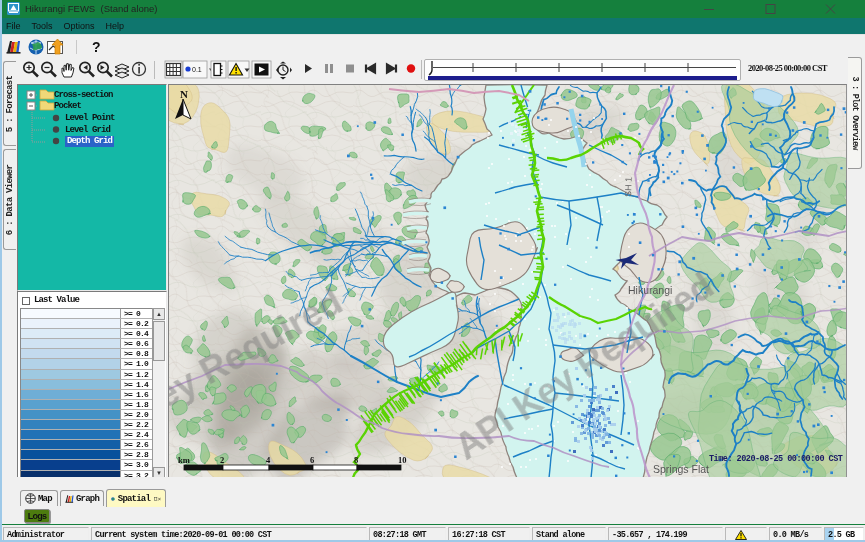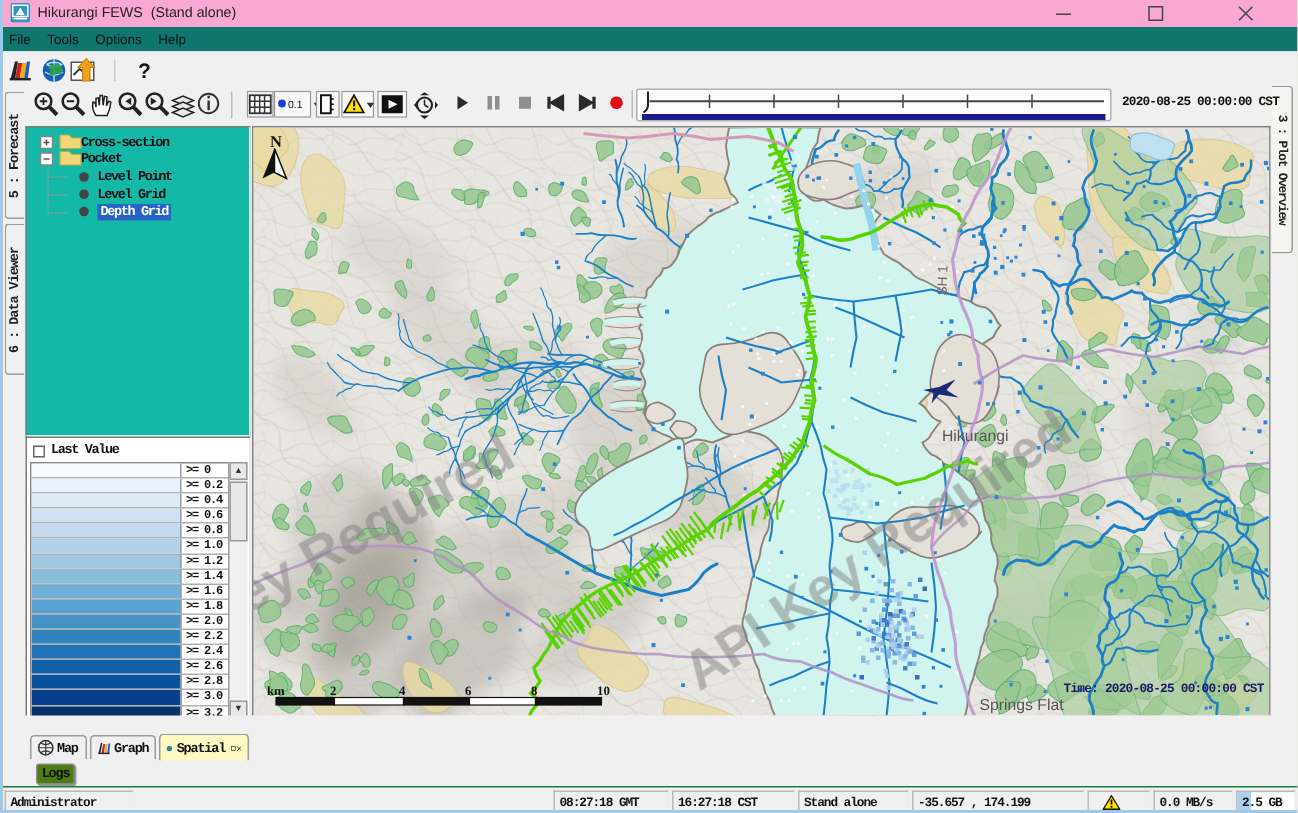--- a/index.html
+++ b/index.html
@@ -1,17 +1,17 @@
 <!DOCTYPE html>
 <html><head><meta charset="utf-8"><style>
 *{margin:0;padding:0;box-sizing:border-box}
 html,body{width:865px;height:542px;overflow:hidden}
 body{font-family:"Liberation Sans", sans-serif;position:relative;background:#f0f0f0}
 .abs{position:absolute}
-.titlebar{left:0;top:0;width:865px;height:18px;background:#f9a8d4}
+.titlebar{left:0;top:0;width:865px;height:18px;background:#15803d}
 .menubar{left:2px;top:18px;width:863px;height:16px;background:#0f766e;font-size:9px;color:#111;display:flex;align-items:center}
 .menubar span{margin:0 5.5px}
 .toolbar{left:2px;top:34px;width:863px;height:23px;background:#f0f0f0;border-top:1px solid #e5e5e5}
 .ltabs{left:2px;top:57px;width:14px;height:431px;background:#f0f0f0}
 .vtab{position:absolute;background:#f0f0f0;border:1px solid #9a9a9a;border-right:none;border-radius:3px 0 0 3px;font-family:"Liberation Mono", monospace;font-weight:bold;font-size:9px;letter-spacing:-0.7px;color:#222;display:flex;align-items:center;justify-content:center}
 .vtabL{left:3px;width:13px}
 .vtabL span{transform:rotate(-90deg);white-space:nowrap}
 .vtabR{left:848px;width:14px;border:1px solid #9a9a9a;border-left:none;border-radius:0 3px 3px 0;position:absolute;background:#f5f5f2;font-family:"Liberation Mono", monospace;font-weight:bold;font-size:8.5px;letter-spacing:-0.8px;color:#222;display:flex;align-items:center;justify-content:center}
 .vtabR span{transform:rotate(90deg);white-space:nowrap}
 .treebox{left:17px;top:84px;width:150px;height:207px;background:#14b8a6;border:1px solid #7a7a7a;border-right-color:#e8e8e8;border-bottom-color:#e8e8e8}
@@ -22,24 +22,24 @@
 .cbx{width:8px;height:8px;border:1px solid #666;background:#fff;margin-right:4px}
 .lgtable{position:absolute;left:2px;top:16px;width:133px;height:172px;border:1px solid #888;overflow:hidden;background:#fff}
 .lgrow{height:10.1px;border-bottom:1px solid #b0b0b0;display:flex}
 .sw{width:100px;height:100%;border-right:1px solid #9a9a9a}
 .lv{font-family:"Liberation Mono", monospace;font-weight:bold;font-size:8px;letter-spacing:-0.8px;color:#111;padding-left:3px;line-height:10px}
 .sbar{position:absolute;right:1px;top:16px;width:13px;height:172px;background:#f0f0f0;border-left:1px solid #999}
 .sbtn{position:absolute;left:0;width:12px;height:12px;background:#e8e8e8;border:1px solid #999;font-size:6px;text-align:center;line-height:10px;color:#333}
 .maptool{left:16px;top:57px;width:832px;height:27px;background:#f0f0f0}
 .mapbox{left:168px;top:84px;width:679px;height:393px;border-top:1px solid #808080;border-left:1px solid #808080;border-right:1px solid #909090;overflow:hidden;background:#e8e6e1}
 .slider{left:424px;top:59px;width:317px;height:22px;border:1px solid #b0b0b0;background:#fdfdfd;border-radius:2px}
-.tdate{left:748px;top:63px;font-family:Liberation Mono, monospace;font-weight:bold;font-size:8.5px;letter-spacing:-0.55px;color:#111;white-space:nowrap}
+.tdate{left:748px;top:63px;font-family:Liberation Serif, serif;font-weight:bold;font-size:8.5px;letter-spacing:-0.55px;color:#111;white-space:nowrap}
 .btabs{left:16px;top:477px;width:832px;height:31px;background:#f0f0f0}
 .btab{position:absolute;top:490px;height:16px;background:#f0f0f0;border:1px solid #9a9a9a;border-bottom:none;border-radius:3px 3px 0 0;font-family:"Liberation Mono", monospace;font-weight:bold;font-size:9px;letter-spacing:-0.8px;color:#111;display:flex;align-items:center;padding:0 4px}
-.logsbtn{left:24px;top:509px;width:26px;height:14px;background:#4d7c0f;border:1px solid #888;border-radius:2px;box-shadow:1px 1px 0 #999;font-family:Liberation Mono, monospace;font-weight:bold;font-size:9px;letter-spacing:-0.8px;color:#111;text-align:center;line-height:12px}
+.logsbtn{left:24px;top:509px;width:26px;height:14px;background:#4d7c0f;border:1px solid #888;border-radius:2px;box-shadow:1px 1px 0 #999;font-family:Liberation Sans, sans-serif;font-weight:bold;font-size:9px;letter-spacing:-0.8px;color:#111;text-align:center;line-height:12px}
 .statusbar{left:0px;top:524px;width:865px;height:18px;background:#f0f0f0;border-top:1px solid #15803d}
 .scell{position:absolute;top:2px;height:14px;border:1px solid #b9b9b9;border-right-color:#eee;border-bottom-color:#eee;font-family:"Liberation Mono", monospace;font-weight:bold;font-size:8.5px;letter-spacing:-0.7px;color:#111;padding:2px 3px 0 3px;white-space:nowrap;overflow:hidden}
 .wbL{left:0;top:0;width:2px;height:542px;background:#9ec9e8}
 .wbB{left:0;top:540px;width:865px;height:2px;background:#9ec9e8}
 </style></head>
 <body>
 <div class="abs titlebar">
  <svg class="abs" style="left:7px;top:2px" width="13" height="13" viewBox="0 0 13 13">
   <rect width="13" height="13" rx="1.5" fill="#2e93c8"></rect>
   <rect x="1.5" y="1.5" width="10" height="7.5" fill="none" stroke="#fff" stroke-width="1"></rect>
@@ -1586,20 +1586,21 @@
       <path d="M2,4 q4,-2.5 8,0 M1.5,7.5 q4.5,3 9,0" stroke="#9cc8ea" stroke-width="0.8" fill="none"></path>
       <path d="M3,4.5 q2,2.5 0.7,5 q2.6,0.8 4.3,-0.8 q2.4,0.6 3.2,-1.8 q-0.8,-3.3 -3.2,-4.2 q-2.6,1.6 -5,1.8z" fill="#2f9e4f" opacity="0.85"></path>
     </svg>Spatial
   <svg width="22" height="10" viewBox="0 0 22 10" style="margin-left:4px">
       <rect x="1" y="1" width="8" height="8" fill="none" stroke="#333" stroke-width="1.4"></rect>
       <path d="M13,1 l8,8 M21,1 l-8,9" stroke="#111" stroke-width="1.6"></path>
     </svg></div>
 <div class="abs logsbtn">Logs</div>
 <div class="abs statusbar">
   <div class="scell" style="left:3px;width:86px">Administrator</div>
+  <div class="scell" style="left:91px;width:276px">Current system time:2020-09-01 00:00 CST</div>
   <div class="scell" style="left:369px;width:77px">08:27:18 GMT</div>
   <div class="scell" style="left:448px;width:82px">16:27:18 CST</div>
   <div class="scell" style="left:532px;width:74px">Stand alone</div>
   <div class="scell" style="left:608px;width:115px">-35.657 , 174.199</div>
   <div class="scell" style="left:725px;width:42px"><svg width="12" height="10" viewBox="0 0 12 10" style="margin-left:6px">
         <path d="M6,0.5 L11.5,9.5 H0.5 z" fill="#ffe000" stroke="#111" stroke-width="0.9"></path>
         <rect x="5.4" y="3" width="1.2" height="3.4" fill="#111"></rect>
         <rect x="5.4" y="7.2" width="1.2" height="1.3" fill="#111"></rect>
       </svg></div>
   <div class="scell" style="left:769px;width:53px">0.0 MB/s</div>

